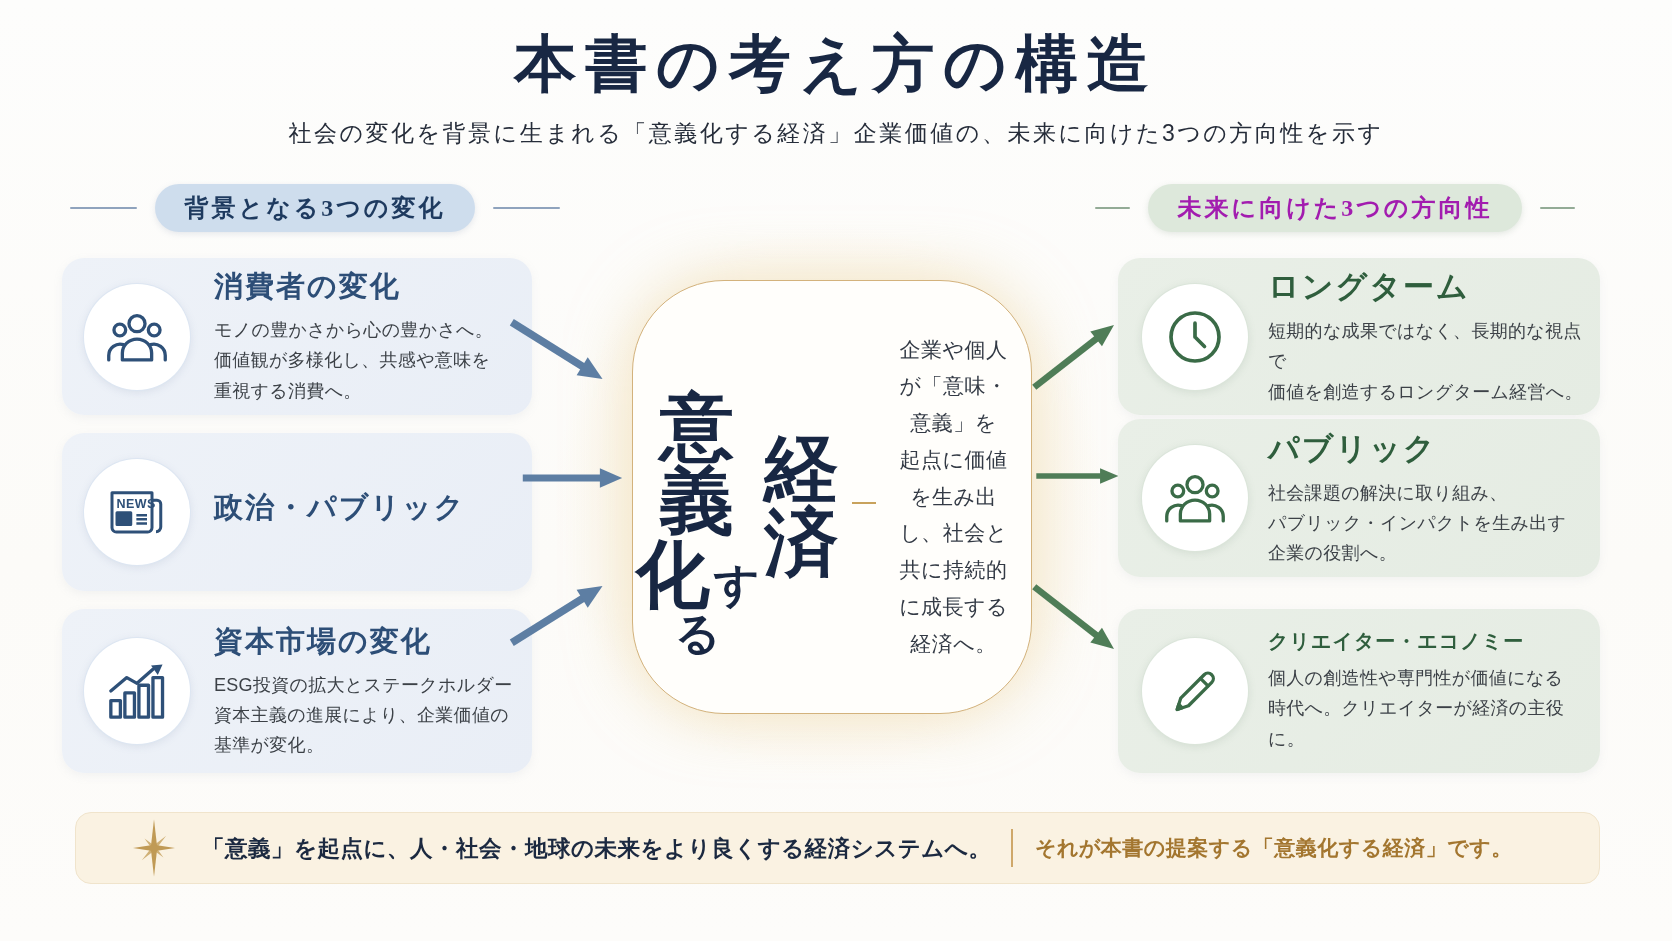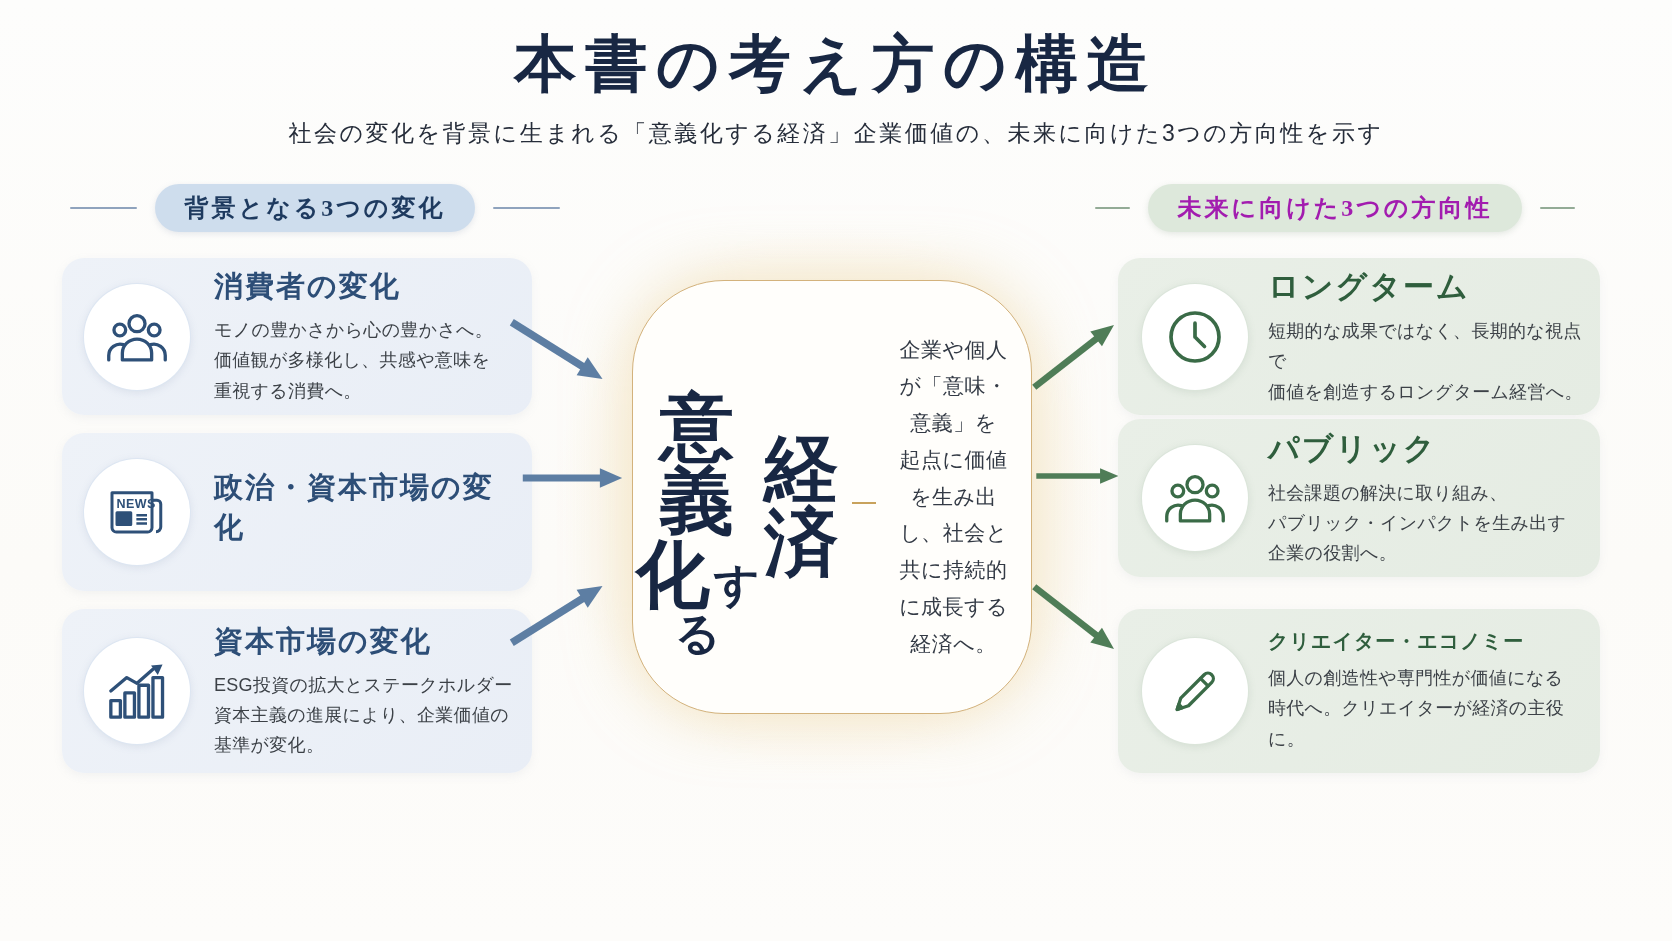--- a/index.html
+++ b/index.html
@@ -140,21 +140,21 @@
         <g fill="none" stroke="#2e5078" stroke-width="2.4" stroke-linejoin="round">
           <path d="M4 4.5 h32 v28 a3.5 3.5 0 0 1 -3.5 3.5 H7.5 A3.5 3.5 0 0 1 4 32.5 Z"></path>
           <path d="M36 10.5 h4 a3 3 0 0 1 3 3 v18.5 a3.8 3.8 0 0 1 -3.8 3.8"></path>
           <text x="7.5" y="17" font-size="10" font-weight="bold" fill="#2e5078" stroke="none" style="font-family:&quot;Liberation Sans&quot;,sans-serif;letter-spacing:.4px">NEWS</text>
           <rect x="8" y="20.5" width="11" height="9.5" fill="#2e5078" stroke="#2e5078"></rect>
           <path d="M23.5 22.5 h8.5 M23.5 25.8 h8.5 M23.5 29.1 h8.5" stroke-width="2"></path>
         </g>
       </svg>
     </span>
     <div class="card-text">
-      <h3 class="card-title">政治・資本市場の変化</h3>
+      <h3 class="card-title">政治・パブリック</h3>
     </div>
   </div>
 
   <div class="card blue" style="top:609px;height:164px;">
     <span class="icon-circle">
       <svg width="60" height="56" viewBox="0 0 47 43">
         <g fill="none" stroke="#2e5078" stroke-width="2.6" stroke-linejoin="round" stroke-linecap="round">
           <rect x="3" y="29" width="7.5" height="13"></rect>
           <rect x="14" y="23" width="7.5" height="19"></rect>
           <rect x="25" y="17" width="7.5" height="25"></rect>
@@ -266,14 +266,27 @@
         </g>
       </svg>
     </span>
     <div class="card-text">
       <h3 class="card-title">クリエイター・エコノミー</h3>
       <p class="card-body">個人の創造性や専門性が価値になる
 時代へ。クリエイターが経済の主役に。</p>
     </div>
   </div>
 
+  <div class="banner">
+    <svg width="44" height="58" viewBox="0 0 46 60">
+      <g transform="rotate(45 23 30)">
+        <polygon points="23,12 25.4,30 23,48 20.6,30" fill="#cfb076"></polygon>
+        <polygon points="9,30 23,27.8 37,30 23,32.2" fill="#cfb076"></polygon>
+      </g>
+      <polygon points="23,0 26.4,30 23,60 19.6,30" fill="#c09a55"></polygon>
+      <polygon points="1,30 23,26.6 45,30 23,33.4" fill="#c09a55"></polygon>
+    </svg>
+    <p class="banner-main">「意義」を起点に、人・社会・地球の未来をより良くする経済システムへ。</p>
+    <span class="banner-sep"></span>
+    <p class="banner-sub">それが本書の提案する「意義化する経済」です。</p>
+  </div>
 
 </div>
 
 </body></html>

